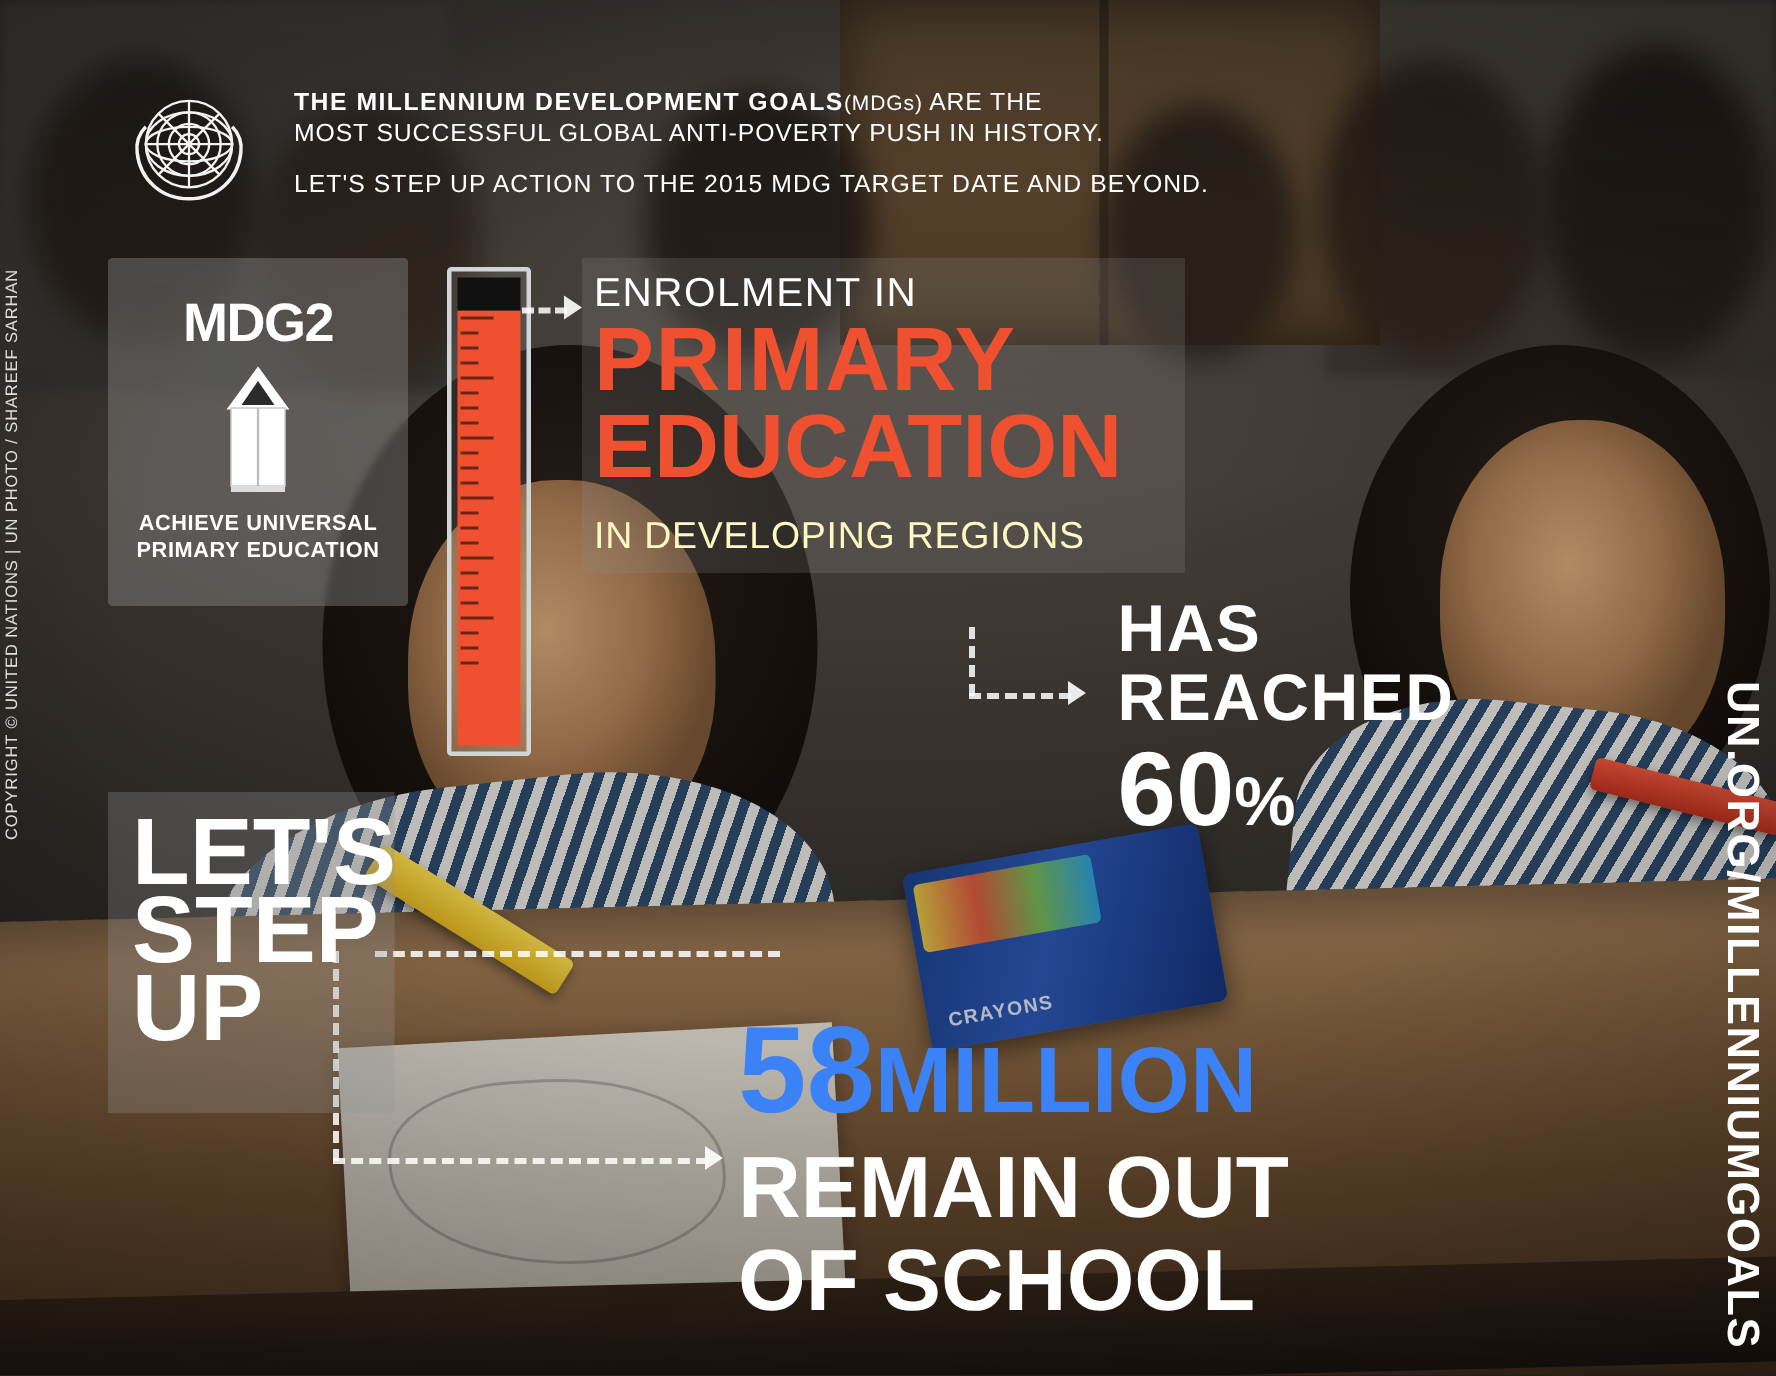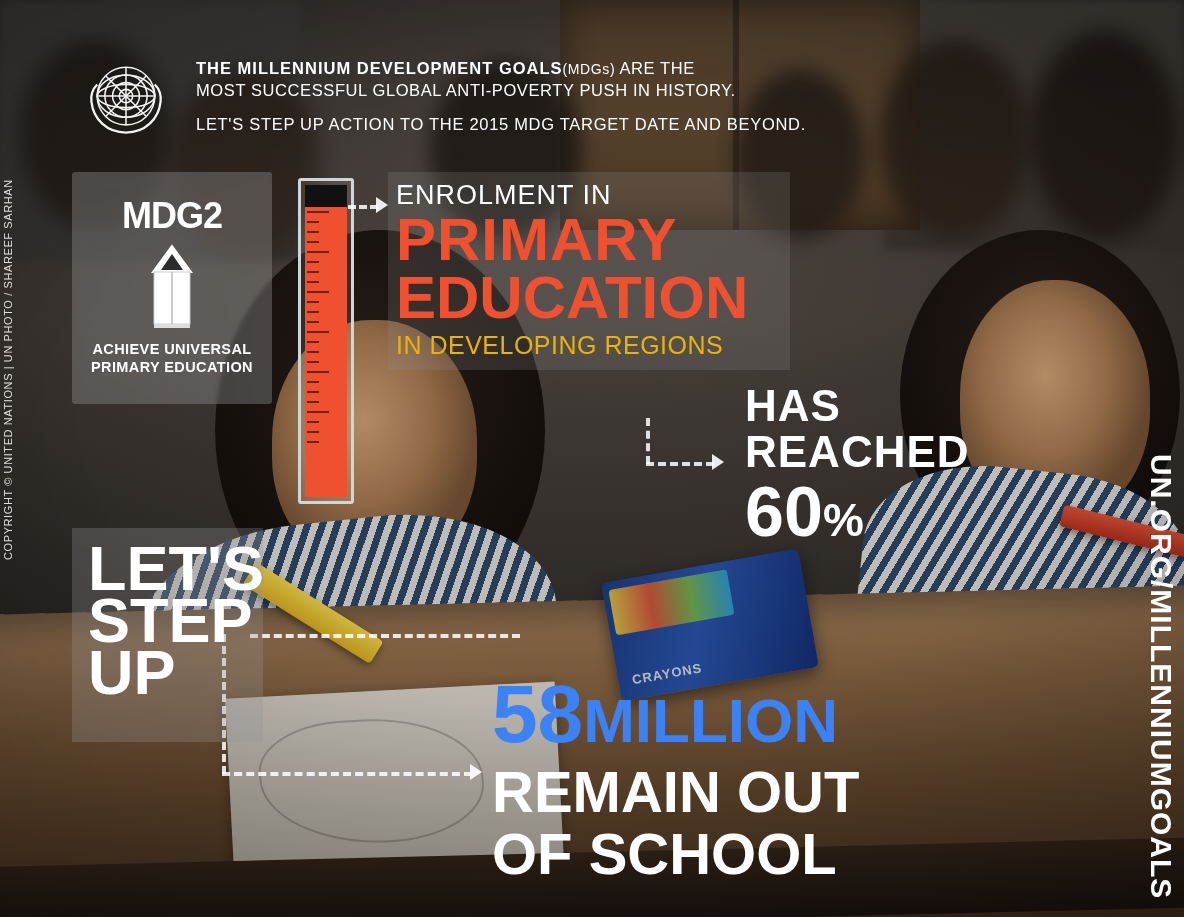--- a/index.html
+++ b/index.html
@@ -196,24 +196,24 @@
     position: absolute; left: 388px; top: 172px; width: 370px;
     background: rgba(140,140,140,.22);
     padding: 8px 24px 10px 8px;
   }
   .enrol-1 { color: #fff; font-size: 27px; letter-spacing: 1px; }
   .enrol-2 {
     color: #ef5130; font-weight: bold; font-size: 60px; line-height: 58px;
     letter-spacing: 1px;
   }
   .enrol-2 .l2 { display: block; letter-spacing: 0px; }
-  .enrol-3 { color: #eab308; font-size: 25px; letter-spacing: .5px; margin-top: 4px; }
+  .enrol-3 { color: #fef9c3; font-size: 25px; letter-spacing: .5px; margin-top: 16px; }
 
   .reached {
-    position: absolute; left: 745px; top: 384px; width: 300px;
+    position: absolute; left: 745px; top: 398px; width: 300px;
     color: #fff; font-weight: bold; text-align: left;
   }
   .reached .r1 { font-size: 44px; line-height: 44px; letter-spacing: 1px; }
   .reached .r2 { font-size: 44px; line-height: 48px; letter-spacing: 1px; }
   .reached .r3 { font-size: 70px; line-height: 72px; letter-spacing: 0px; }
   .reached .r3 .pct { font-size: 46px; }
 
   .stepup {
     position: absolute; left: 72px; top: 528px; width: 175px; height: 200px;
     background: rgba(150,150,150,.30);

